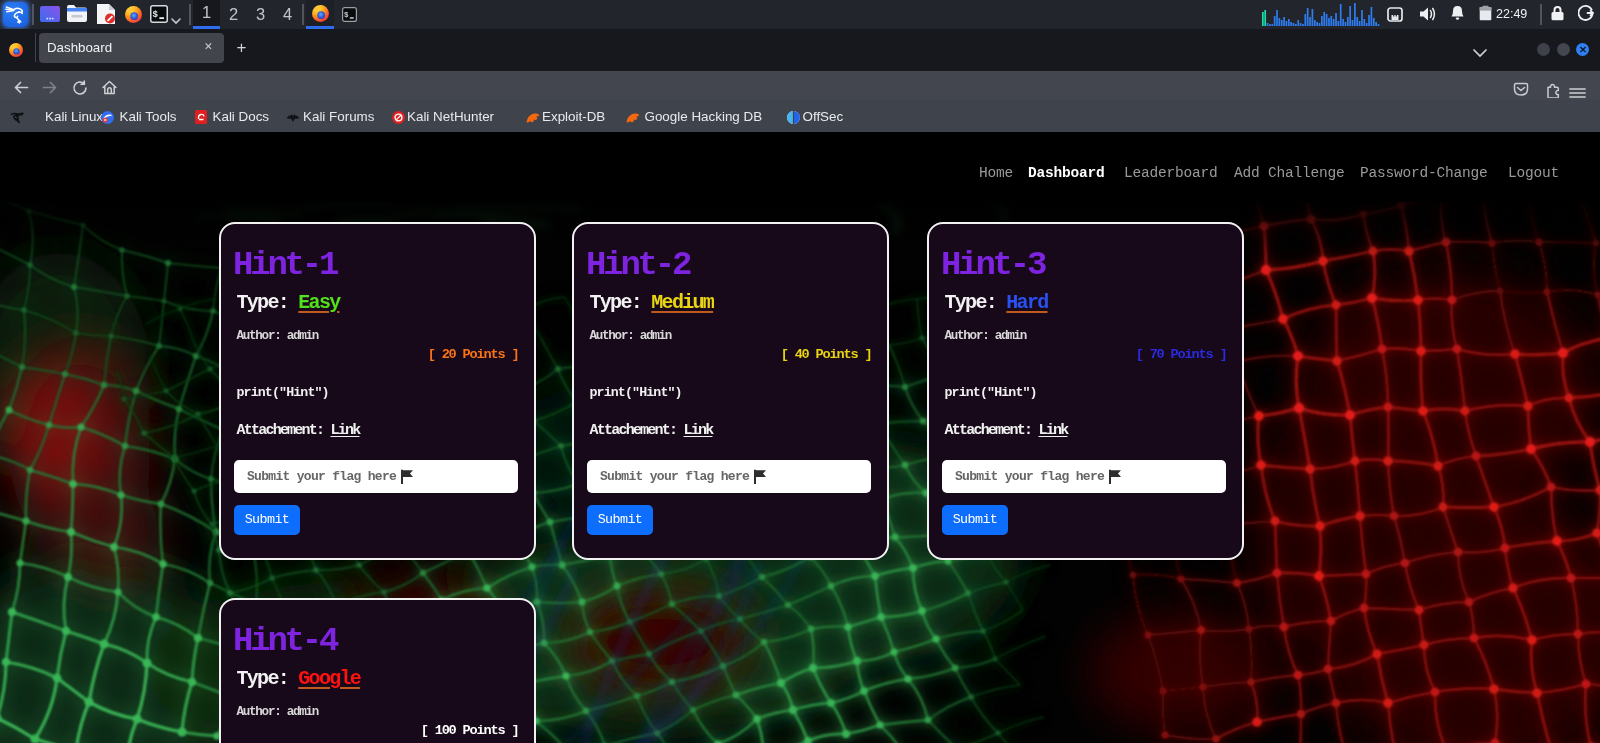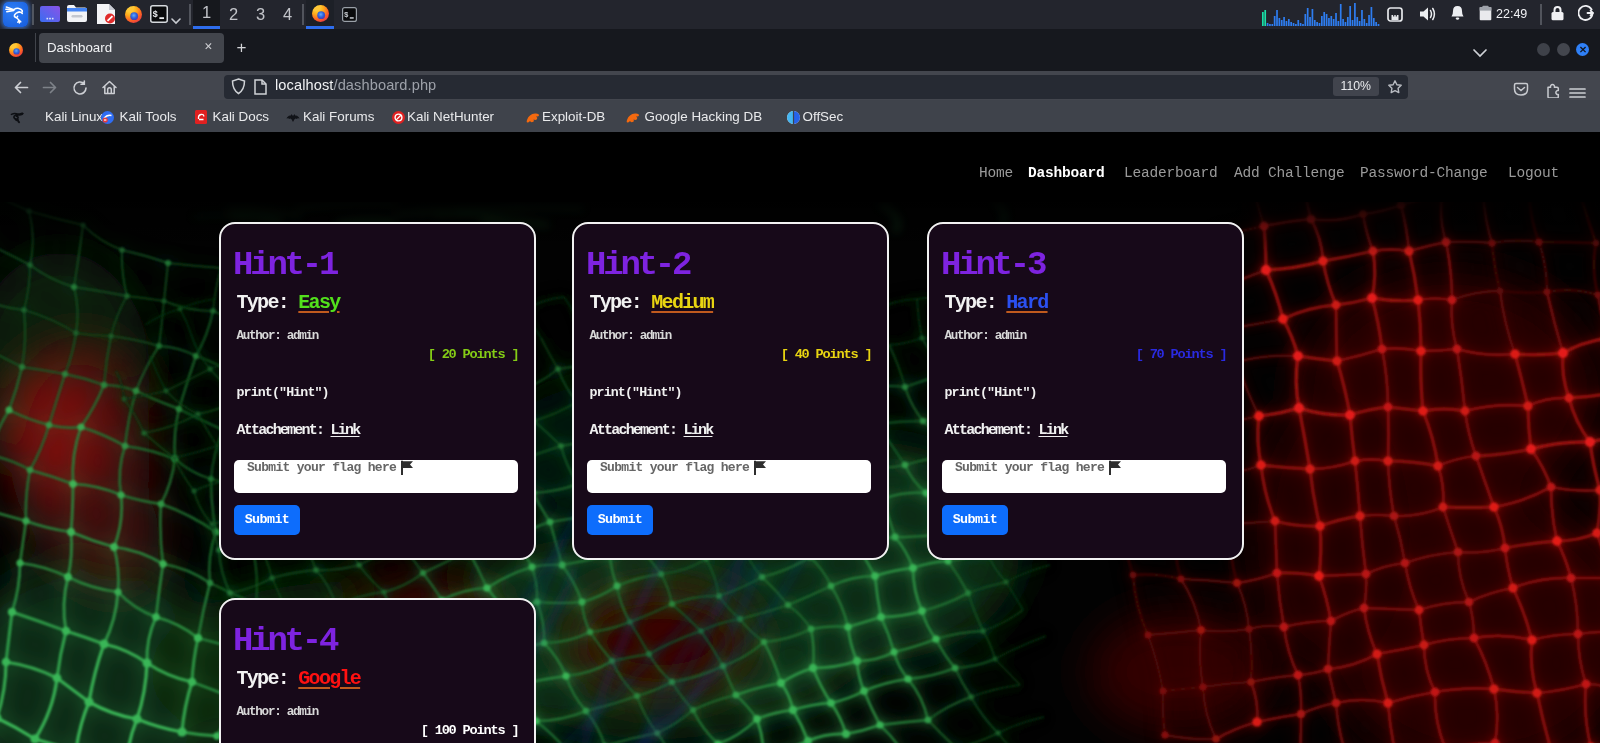--- a/index.html
+++ b/index.html
@@ -33,23 +33,23 @@
 .nav{position:absolute;top:34px;font-family:"Liberation Mono",monospace;font-size:14.5px;letter-spacing:-0.2px;line-height:1}
 .card{position:absolute;background:#170919;border:2.5px solid #f2f2f2;border-radius:16px;font-family:"Liberation Mono",monospace}
 .ch2{position:absolute;left:12.5px;top:20.5px;font-size:34px;font-weight:700;letter-spacing:-3.2px;color:#7e23e0;line-height:1.2}
 .ctype{position:absolute;left:16px;top:67px;font-size:20px;font-weight:700;letter-spacing:-1.7px;color:#f2f2f2;line-height:1.2}
 .tlink{text-decoration:underline;text-decoration-color:#c05a1e;text-decoration-thickness:2px;text-underline-offset:3px}
 .cauth{position:absolute;left:16px;top:105px;font-size:12.6px;font-weight:700;letter-spacing:-1.28px;color:#d8d8d8;line-height:1.2}
 .cpts{position:absolute;right:15px;top:123px;font-size:13.6px;font-weight:700;letter-spacing:-1.17px;line-height:1.2}
 .cprint{position:absolute;left:16px;top:161px;font-size:13.3px;font-weight:700;letter-spacing:-0.89px;color:#f0f0f0;line-height:1.2}
 .cattach{position:absolute;left:16px;top:198px;font-size:15px;font-weight:700;letter-spacing:-1.77px;color:#f0f0f0;line-height:1.2}
 .alink{text-decoration:underline;text-underline-offset:2px}
-.cinput{position:absolute;left:13.5px;top:235.5px;width:284px;height:33px;background:#fff;border-radius:5px;display:flex;padding-left:13px}
+.cinput{position:absolute;left:13.5px;top:235.5px;width:284px;height:33px;background:#fff;border-radius:5px;display:flex;align-items:center;padding-left:13px}
 .ph{font-size:13px;font-weight:700;letter-spacing:-0.7px;color:#666}
-.cbtn{position:absolute;left:13.5px;top:281px;width:66px;height:30px;background:#0d6dfc;border-radius:5px;color:#fff;font-size:13.4px;font-weight:700;letter-spacing:-0.6px;text-align:center;line-height:30px}
+.cbtn{position:absolute;left:13.5px;top:281px;width:66px;height:30px;background:#0d6dfc;border-radius:5px;color:#fff;font-size:13.4px;font-weight:400;letter-spacing:-0.6px;text-align:center;line-height:30px}
 </style></head>
 <body>
 <div id="stage">
 
 <div id="taskbar">
  <div class="ktile">
         <svg width="21" height="21" viewBox="0 0 24 24" style="display:block">
 <g fill="none" stroke="#fff" stroke-width="1.7" stroke-linecap="round">
 <path d="M1.5 3.5 L10 6.4"></path>
             <path d="M1 6 L10 6.9"></path>
@@ -274,34 +274,20 @@
         </svg></div>
  <div class="nbico" style="left:42px;top:9px"><svg width="16" height="15" viewBox="0 0 16 15" style="">
           <path d="M1.5 7.5 H13.5 M8.5 2.5 L13.5 7.5 l-5 5" stroke="#7e8289" stroke-width="1.7" fill="none" stroke-linecap="round" stroke-linejoin="round"></path>
         </svg></div>
  <div class="nbico" style="left:72px;top:8.5px"><svg width="16" height="16" viewBox="0 0 16 16" style="">
           <path d="M14 8 a6 6 0 1 1-1.7-4.2 M12.3 1 v3.3 h-3.3" stroke="#cdcfd4" stroke-width="1.6" fill="none" stroke-linecap="round"></path>
         </svg></div>
  <div class="nbico" style="left:100.5px;top:8px"><svg width="17" height="17" viewBox="0 0 17 17" style="">
           <path d="M2 8.5 L8.5 2.5 15 8.5 M3.8 7.2 v7.3 h9.4 v-7.3 M6.7 14.5 v-4 a1.8 1.8 0 0 1 3.6 0 v4" stroke="#cdcfd4" stroke-width="1.5" fill="none" stroke-linecap="round" stroke-linejoin="round"></path>
         </svg></div>
- <div id="urlpill">
-   <span style="position:absolute;left:7.5px;top:3.5px"><svg width="15" height="17" viewBox="0 0 15 17" style="">
-            <path d="M7.5 1 L13.5 3 c0 6-2 10-6 12.5 C3.5 13 1.5 9 1.5 3 Z" stroke="#cfd2d6" stroke-width="1.5" fill="none"></path>
-          </svg></span>
-   <span style="position:absolute;left:30.5px;top:4px"><svg width="13" height="16" viewBox="0 0 13 16" style="">
-            <path d="M1 1 h7 l4 4 v10 h-11 Z" fill="none" stroke="#cfd2d6" stroke-width="1.5"></path>
-            <path d="M8 1 v4 h4" fill="none" stroke="#cfd2d6" stroke-width="1.5"></path>
-          </svg></span>
-   <span id="urltext"><span style="color:#f1f2f4">localhost</span><span style="color:#9da1a9">/dashboard.php</span></span>
-   <span id="zoombadge">110%</span>
-   <span style="position:absolute;left:1163.5px;top:4px"><svg width="16" height="16" viewBox="0 0 16 16" style="">
-            <path d="M8 1.8 l1.9 3.9 4.3 .6 -3.1 3 .7 4.3 L8 11.6 4.2 13.6 l.7-4.3 -3.1-3 4.3-.6 Z" stroke="#b9bcc2" stroke-width="1.4" fill="none" stroke-linejoin="round"></path>
-          </svg></span>
- </div>
  <div class="nbico" style="left:1512.5px;top:11px"><svg width="16" height="15" viewBox="0 0 16 15" style="">
           <path d="M1.5 3 q0-1.5 1.5-1.5 h10 q1.5 0 1.5 1.5 v4 q0 6-6.5 6 q-6.5 0-6.5-6 Z" stroke="#c9cbd0" stroke-width="1.5" fill="none"></path>
           <path d="M4.5 5.5 l3.5 3 3.5-3" stroke="#c9cbd0" stroke-width="1.5" fill="none" stroke-linecap="round"></path>
         </svg></div>
  <div class="nbico" style="left:1544.5px;top:10px"><svg width="17" height="17" viewBox="0 0 17 17" style="">
           <path d="M3 6.2 h2.6 a2 2 0 1 1 3.8 0 H12 q1.3 0 1.3 1.3 v2.1 a2 2 0 1 0 0 3.9 v2.2 q0 1.3-1.3 1.3 H4.3 q-1.3 0-1.3-1.3 Z" stroke="#c9cbd0" stroke-width="1.5" fill="none" stroke-linejoin="round"></path>
         </svg></div>
  <div class="nbico" style="left:1568.5px;top:12.5px"><svg width="17" height="10" viewBox="0 0 17 10" style="">
           <path d="M1 1 h15 M1 5 h15 M1 9 h15" stroke="#cdcfd4" stroke-width="1.7" stroke-linecap="round"></path>
         </svg></div>
@@ -1626,21 +1612,21 @@
     <span class="nav" style="left:1124px;color:#9a9a9a">Leaderboard</span>
     <span class="nav" style="left:1234px;color:#9a9a9a">Add Challenge</span>
     <span class="nav" style="left:1360px;color:#9a9a9a">Password-Change</span>
     <span class="nav" style="left:1508px;color:#9a9a9a">Logout</span>
   </div>
 
 <div class="card" style="left:218.5px;top:90px;width:317px;height:338px;">
  <div class="ch2">Hint-1</div>
  <div class="ctype">Type: <span class="tlink" style="color:#52e01c">Easy</span></div>
  <div class="cauth">Author: admin</div>
- <div class="cpts" style="color:#84cc16">[ 20 Points ]</div>
+ <div class="cpts" style="color:#f97316">[ 20 Points ]</div>
  <div class="cprint">print("Hint")</div>
  <div class="cattach">Attachement: <span class="alink">Link</span></div>
  <div class="cinput">
           <span class="ph">Submit your flag here </span>
           <svg width="14" height="15" viewBox="0 0 14 15" style="margin-left:4px">
             <path d="M2 15 V0.8" stroke="#2e2e2e" stroke-width="2"></path>
             <path d="M2 1.2 h11 l-3 3.4 3 3.4 H2 Z" fill="#2e2e2e"></path>
           </svg>
         </div>
  <div class="cbtn">Submit</div>

